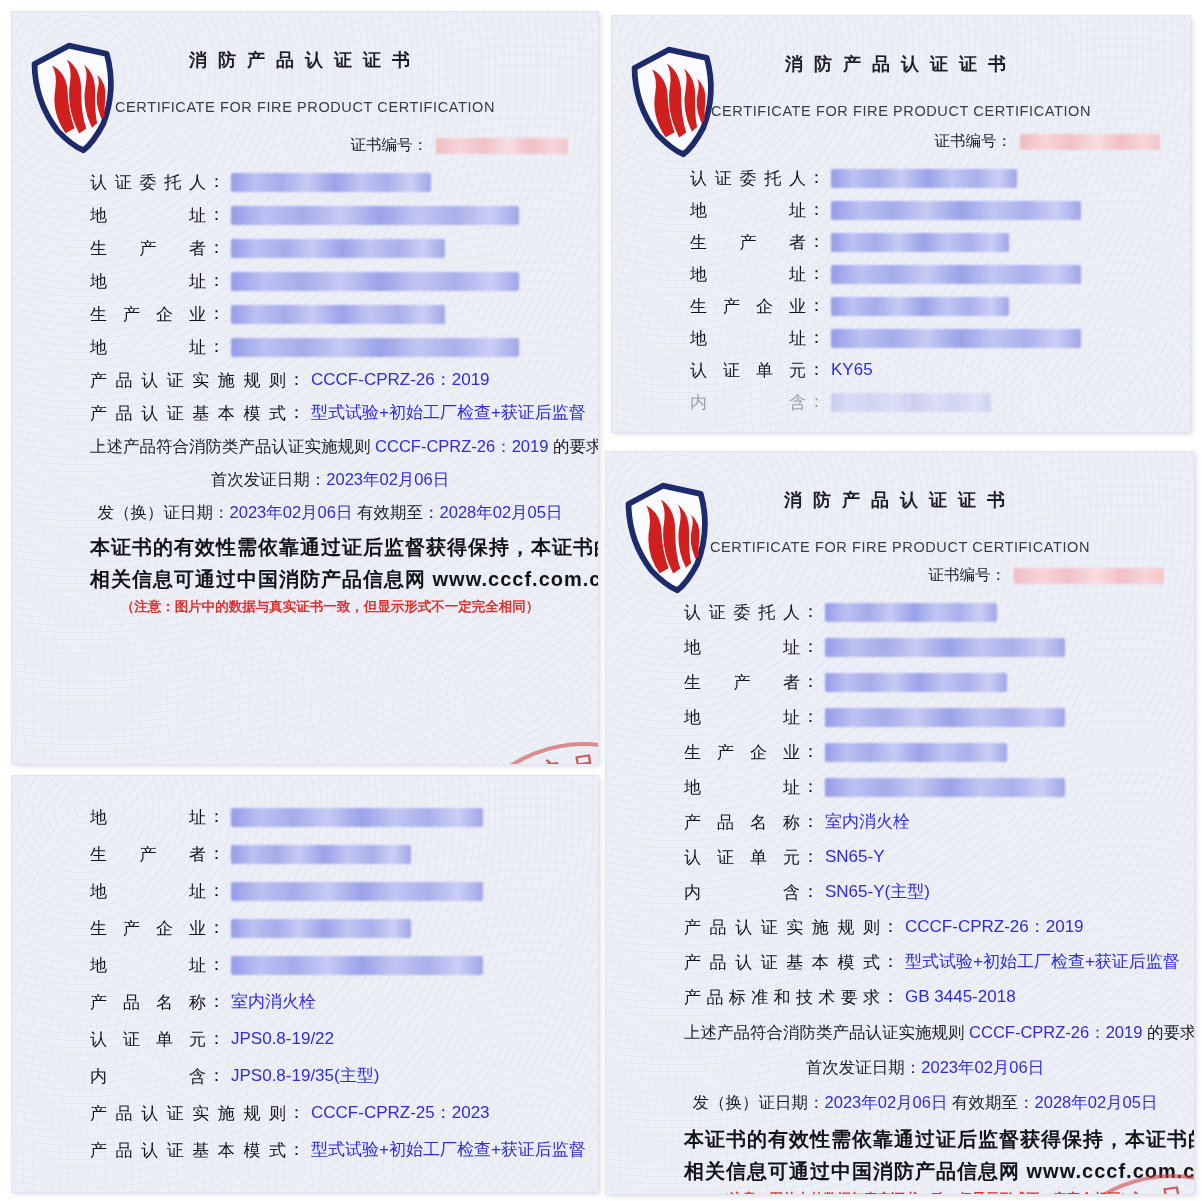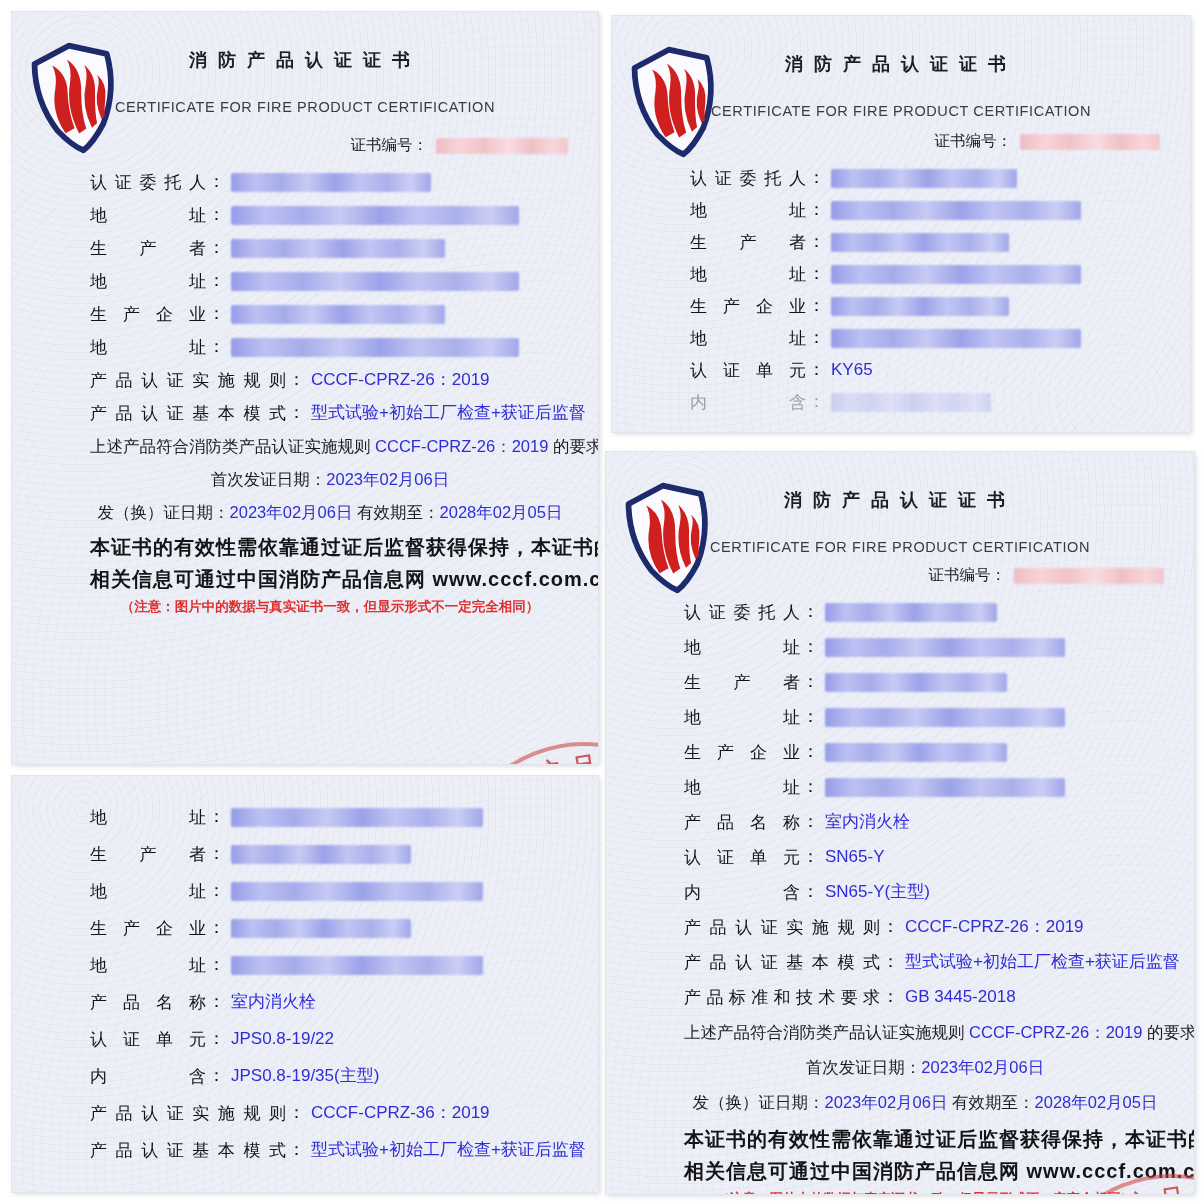--- a/index.html
+++ b/index.html
@@ -146,21 +146,21 @@
 <section class="panel p2">
   <div class="rows">
       <div class="row field"><span class="lb">地址</span><span class="colon">：</span><span class="bar" style="width: 252px;"></span></div>
       <div class="row field"><span class="lb">生产者</span><span class="colon">：</span><span class="bar" style="width: 180px;"></span></div>
       <div class="row field"><span class="lb">地址</span><span class="colon">：</span><span class="bar" style="width: 252px;"></span></div>
       <div class="row field"><span class="lb">生产企业</span><span class="colon">：</span><span class="bar" style="width: 180px;"></span></div>
       <div class="row field"><span class="lb">地址</span><span class="colon">：</span><span class="bar" style="width: 252px;"></span></div>
       <div class="row field"><span class="lb">产品名称</span><span class="colon">：</span><span class="v">室内消火栓</span></div>
       <div class="row field"><span class="lb">认证单元</span><span class="colon">：</span><span class="v">JPS0.8-19/22</span></div>
       <div class="row field"><span class="lb">内含</span><span class="colon">：</span><span class="v">JPS0.8-19/35(主型)</span></div>
-      <div class="row field"><span class="lb wide">产品认证实施规则</span><span class="colon">：</span><span class="v">CCCF-CPRZ-36：2019</span></div>
+      <div class="row field"><span class="lb wide">产品认证实施规则</span><span class="colon">：</span><span class="v">CCCF-CPRZ-25：2023</span></div>
       <div class="row field"><span class="lb wide">产品认证基本模式</span><span class="colon">：</span><span class="v">型式试验+初始工厂检查+获证后监督</span></div>
     </div>
 </section>
 
 <section class="panel p3">
   <svg class="logo" viewBox="0 0 100 120">
     <g transform="rotate(-8 50 60)">
       <path d="M50 6 L88 20 Q93 58 74 92 Q61 110 50 116 Q39 110 26 92 Q7 58 12 20 Z" fill="#fbfbff" stroke="#1d2a6b" stroke-width="6" stroke-linejoin="round"></path>
       <path d="M34 96 Q22 72 30 48 Q34 34 30 24 Q44 34 42 54 Q40 74 44 92 Z" fill="#cf1f1f"></path>
       <path d="M48 98 Q38 70 46 44 Q50 30 46 20 Q60 32 56 56 Q53 78 56 94 Z" fill="#cf1f1f"></path>

